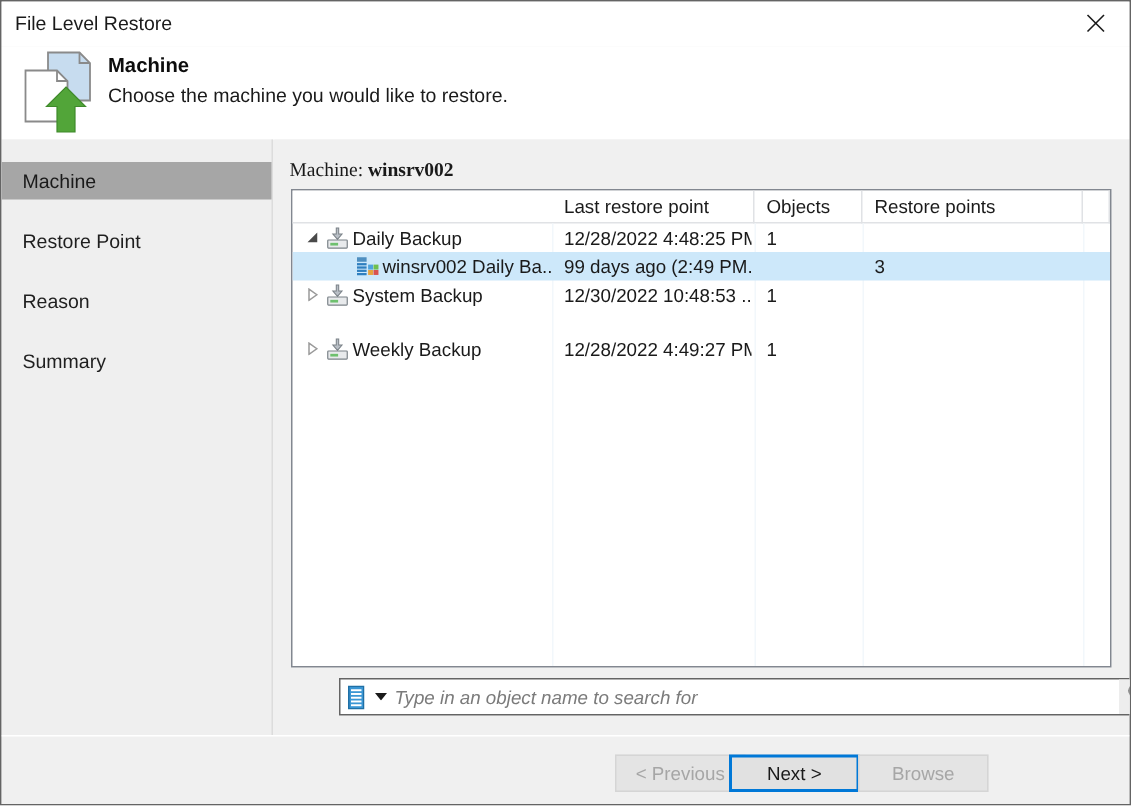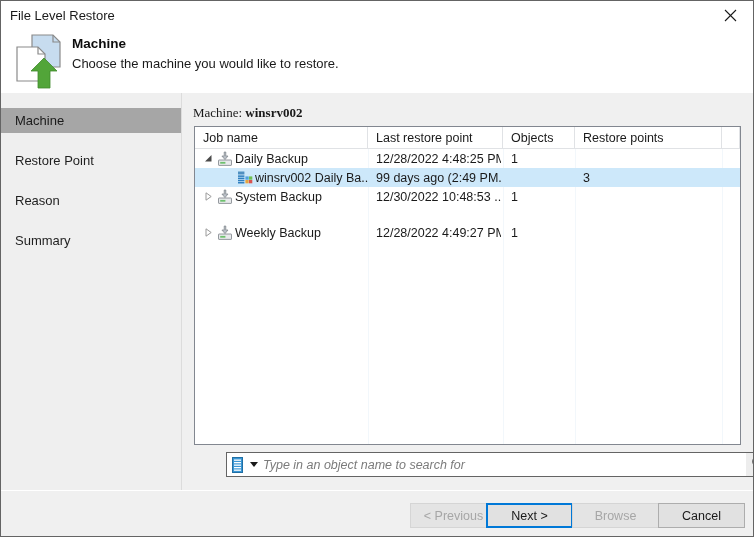--- a/index.html
+++ b/index.html
@@ -224,23 +224,20 @@
 
   <div id="content">
 
     <div id="machine-line">
       <span>Machine:</span>
       <b>winsrv002</b>
     </div>
 
     <div id="tree">
       <div id="tree-head">
-          <div class="th" style="left: 0px; width: 173px;">
-            <span>Job name</span>
-          </div>
           <div class="th" style="left: 173px; width: 135px;">
             <span>Last restore point</span>
           </div>
           <div class="th" style="left: 308px; width: 72px;">
             <span>Objects</span>
           </div>
           <div class="th" style="left: 380px; width: 147px;">
             <span>Restore points</span>
           </div>
           <div class="th" style="left: 527px; width: 18px;">
@@ -376,18 +373,15 @@
   <div id="footer">
     <div class="btn disabled" style="left:409px;">
       <span>&lt; Previous</span>
     </div>
     <div class="btn default" style="left:485px;">
       <span>Next &gt;</span>
     </div>
     <div class="btn disabled" style="left:571px;">
       <span>Browse</span>
     </div>
-    <div class="btn" style="left:657px;">
-      <span>Cancel</span>
-    </div>
   </div>
 
 </div>
 
 </body></html>

